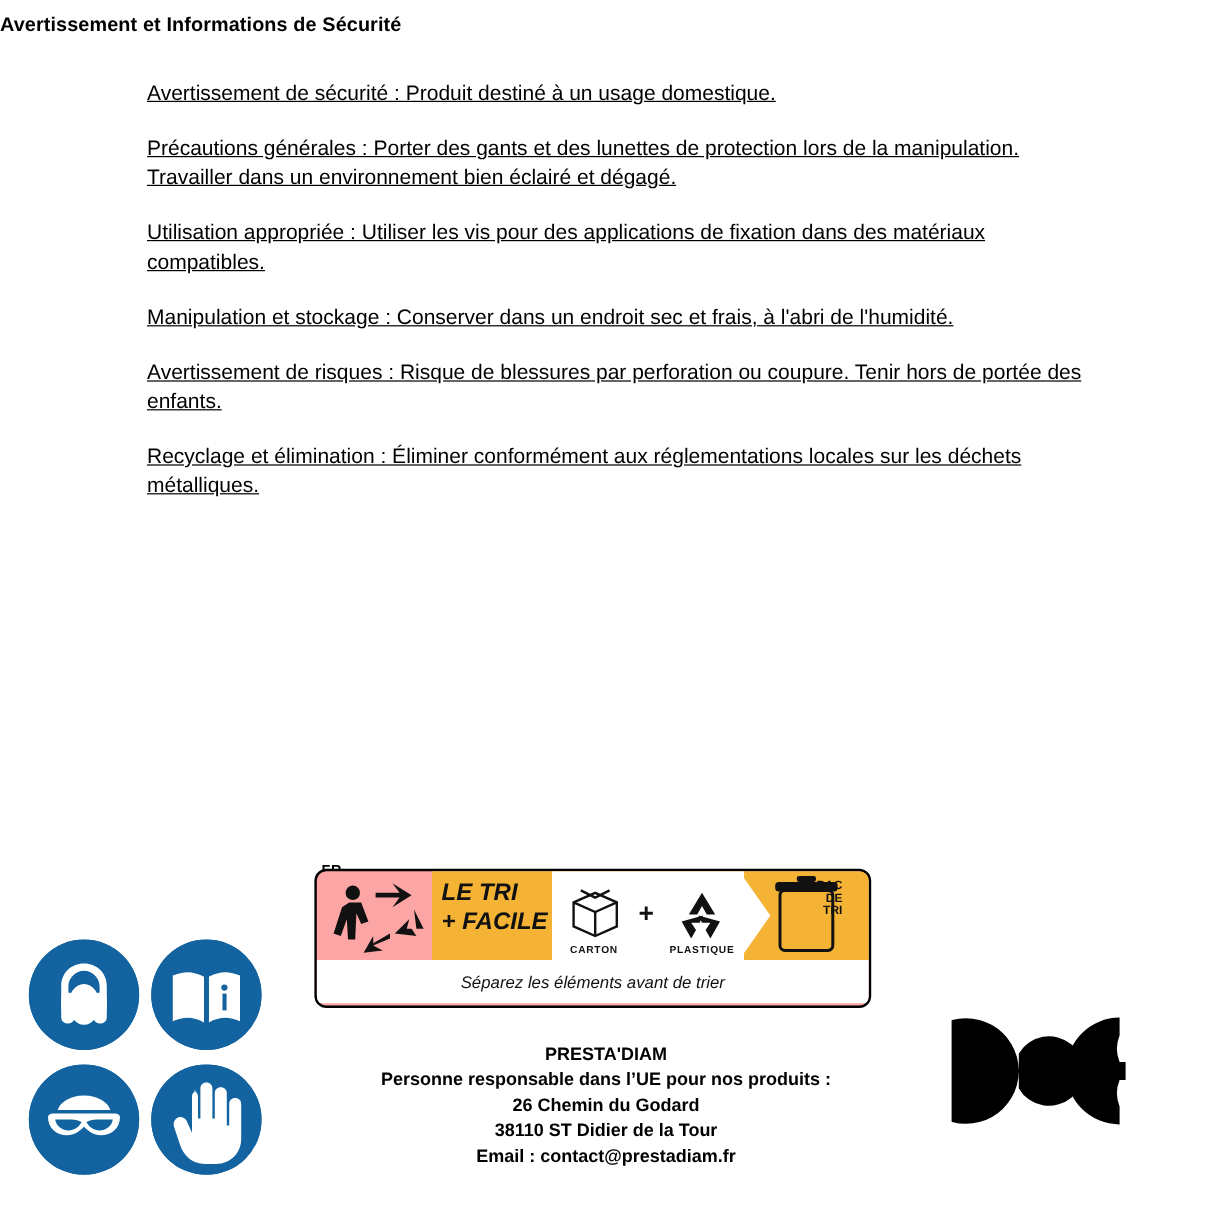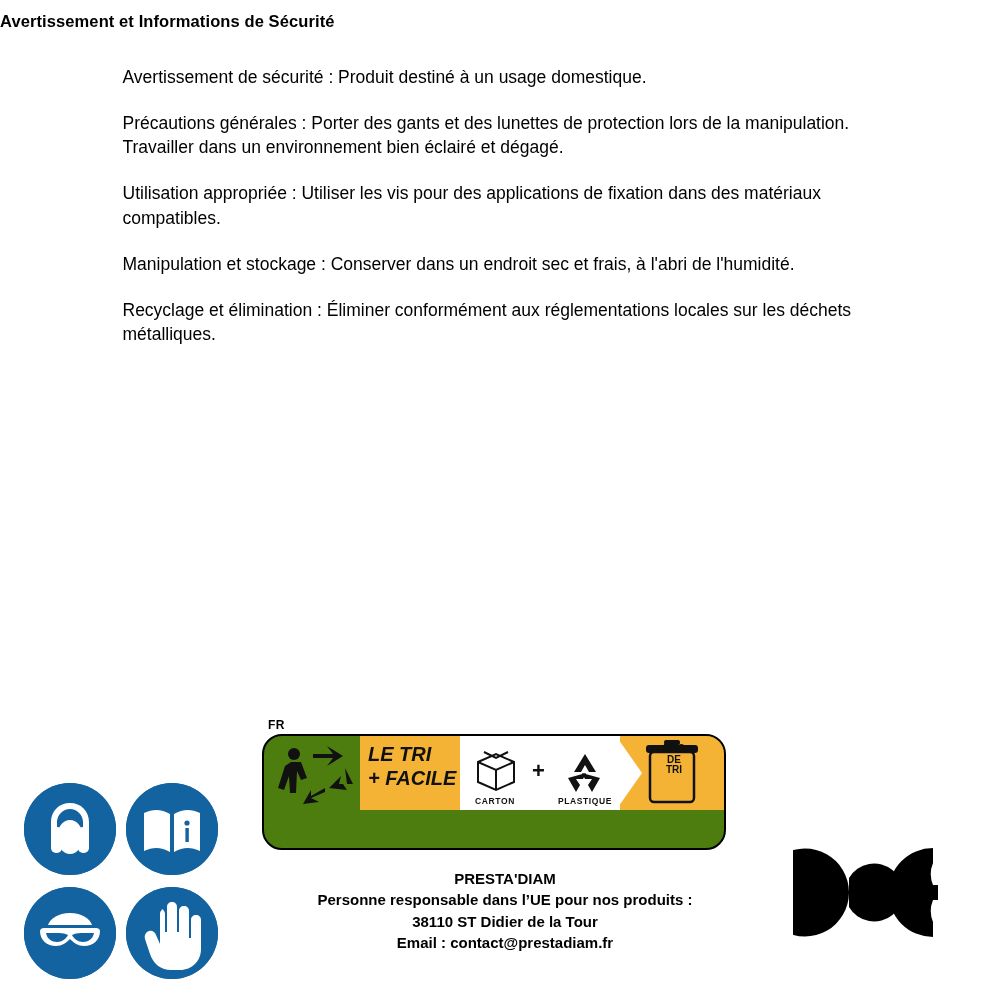--- a/index.html
+++ b/index.html
@@ -27,20 +27,21 @@
     padding: 0 36px 0 70px;
     width: 900px;
     box-sizing: border-box;
     margin-top: 34px;
   }
   .para {
     font-size: 17.5px;
     line-height: 1.38;
     margin: 0 0 22px 0;
     text-align: left;
+    text-decoration: underline;
   }
   .para:last-child { margin-bottom: 0; }
 
   
   .pictos {
     position: absolute;
     left: 18px;
     bottom: 12px;
     width: 210px;
     height: 210px;
@@ -70,26 +71,26 @@
     position: absolute;
     left: 6px;
     top: 0px;
     font-size: 12px;
     font-weight: bold;
     letter-spacing: 0.5px;
   }
   .tri-box {
     position: absolute;
     left: 0;
-    top: 16px;
+    top: 6px;
     width: 460px;
     height: 112px;
     border: 2px solid #000;
-    border-radius: 20px;
-    background: #4d7c0f;
+    border-radius: 10px;
+    background: #fca5a5;
     overflow: hidden;
   }
   .tri-left {
     position: absolute;
     left: 0; top: 0;
     width: 96px; height: 74px;
     display: flex; align-items: center; justify-content: center;
   }
   .tri-yellow {
     position: absolute;
@@ -134,21 +135,21 @@
   .cap-plastique { left: 288px; top: 60px; width: 66px; }
   .tri-plus {
     position: absolute;
     left: 268px; top: 22px;
     font-size: 22px; font-weight: bold; color: #111;
   }
   .tri-bac {
     position: absolute;
     left: 382px; top: 8px;
     width: 56px;
-    text-align: center;
+    text-align: right;
     font-size: 10px;
     font-weight: bold;
     line-height: 1.05;
     color: #111;
   }
   .tri-bottom {
     position: absolute;
     left: 0; top: 74px;
     width: 460px; height: 36px;
     background: #ffffff;
@@ -182,20 +183,21 @@
 </head>
 <body>
 
 <div class="page-title">Avertissement et Informations de Sécurité</div>
 
 <div class="content">
   <p class="para">Avertissement de sécurité : Produit destiné à un usage domestique.</p>
   <p class="para">Précautions générales : Porter des gants et des lunettes de protection lors de la manipulation. Travailler dans un environnement bien éclairé et dégagé.</p>
   <p class="para">Utilisation appropriée : Utiliser les vis pour des applications de fixation dans des matériaux compatibles.</p>
   <p class="para">Manipulation et stockage : Conserver dans un endroit sec et frais, à l'abri de l'humidité.</p>
+  <p class="para">Avertissement de risques : Risque de blessures par perforation ou coupure. Tenir hors de portée des enfants.</p>
   <p class="para">Recyclage et élimination : Éliminer conformément aux réglementations locales sur les déchets métalliques.</p>
 </div>
 
 <div class="pictos">
 
   <div class="picto p1">
     <svg viewBox="0 0 92 92" width="92" height="92" aria-hidden="true">
       <circle cx="46" cy="46" r="46" fill="#12639f"></circle>
       <path d="M46 20c-11 0-19 8-19 19v18c0 3 2 5 5 5h1V39c0-7 6-13 13-13s13 6 13 13v23h1c3 0 5-2 5-5V39c0-11-8-19-19-19z" fill="#ffffff"></path>
       <ellipse cx="46" cy="54" rx="13" ry="17" fill="#ffffff"></ellipse>
@@ -277,26 +279,28 @@
       <rect x="14" y="12" width="44" height="50" rx="4" fill="none" stroke="#111" stroke-width="2.5"></rect>
       <rect x="10" y="5" width="52" height="8" rx="3" fill="#111"></rect>
       <rect x="28" y="0" width="16" height="5" rx="2" fill="#111"></rect>
     </svg>
     <div class="tri-bac">
       <span>BAC</span><br>
       <span>DE</span><br>
       <span>TRI</span>
     </div>
 
+    <div class="tri-bottom">Séparez les éléments avant de trier</div>
   </div>
 </div>
 
 <div class="resp">
   <div>PRESTA'DIAM</div>
   <div>Personne responsable dans l’UE pour nos produits :</div>
+  <div>26 Chemin du Godard</div>
   <div>38110 ST Didier de la Tour</div>
   <div>Email : contact@prestadiam.fr</div>
 </div>
 
 <div class="ce">
   <svg viewBox="0 0 150 105" width="150" height="105" aria-hidden="true">
     <path d="M56 52 A44 44 0 1 0 56 53 L56 38 A29 29 0 1 1 56 67 Z" fill="#000"></path>
     <path d="M150 8 A44 44 0 0 0 150 97 L150 82 A29 29 0 0 1 150 60 L150 45 A29 29 0 0 1 150 23 Z" fill="#000" transform="translate(-10,0)"></path>
     <rect x="113" y="45" width="32" height="15" fill="#000"></rect>
   </svg>

